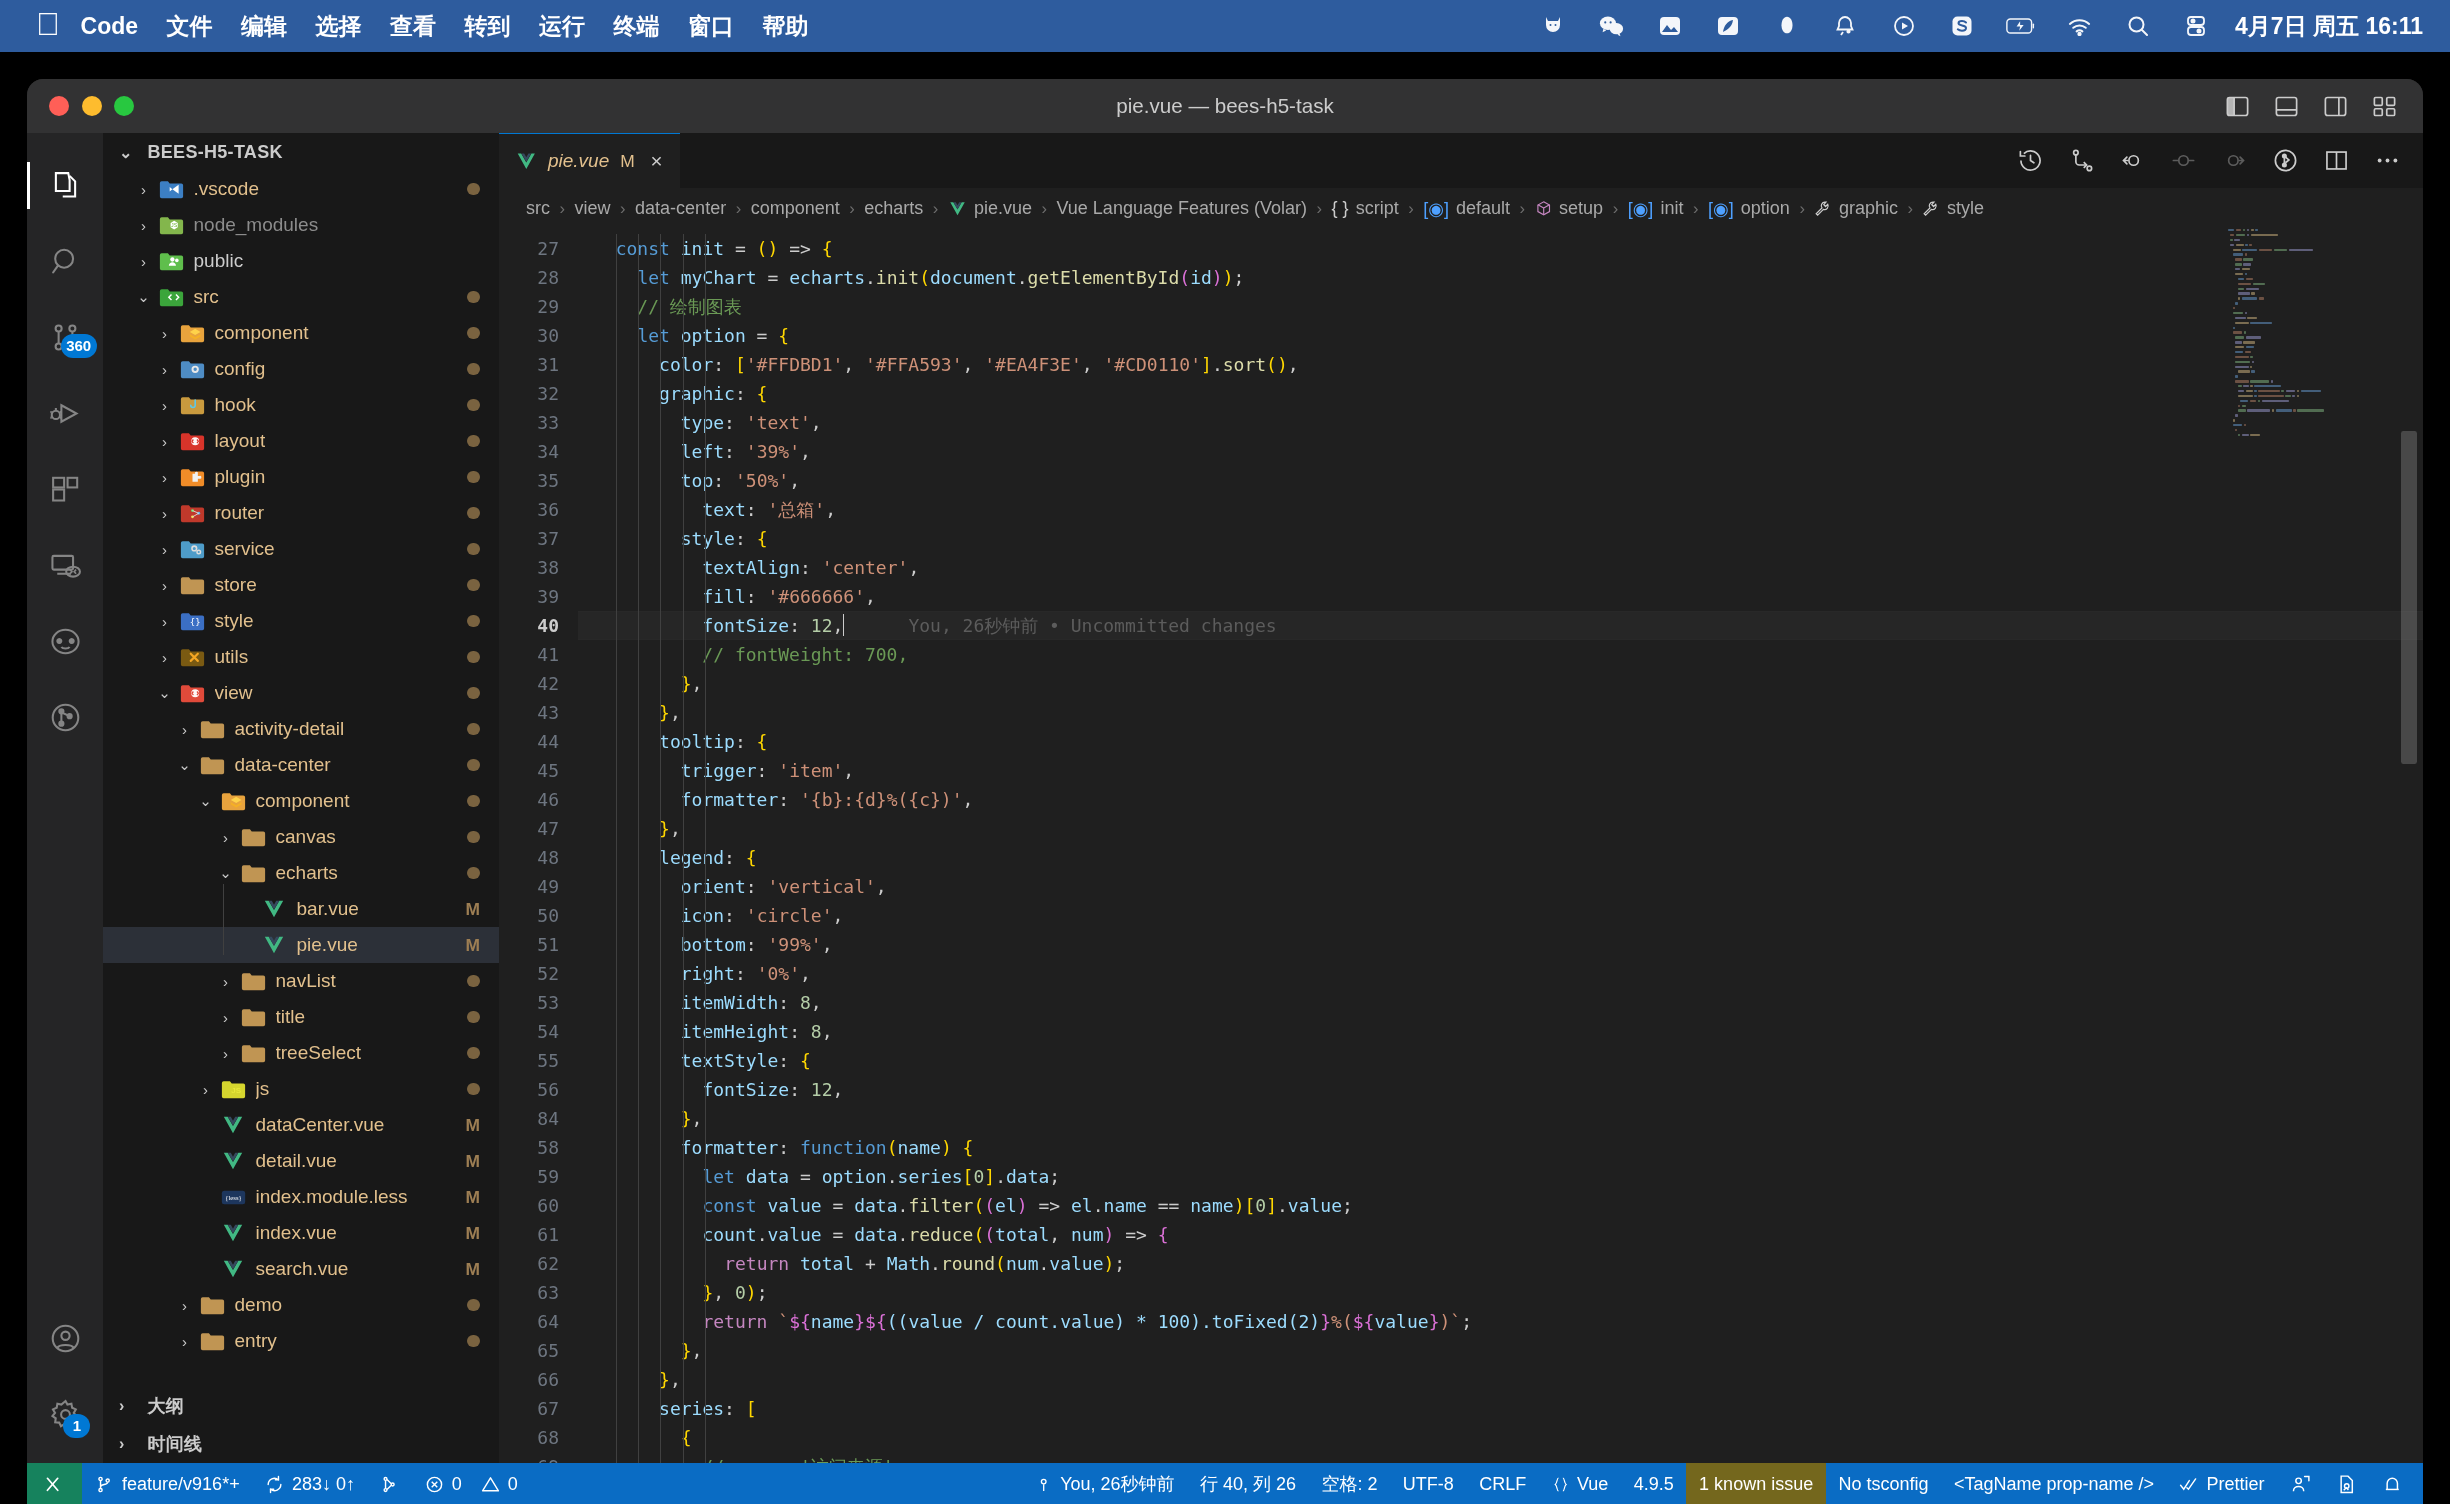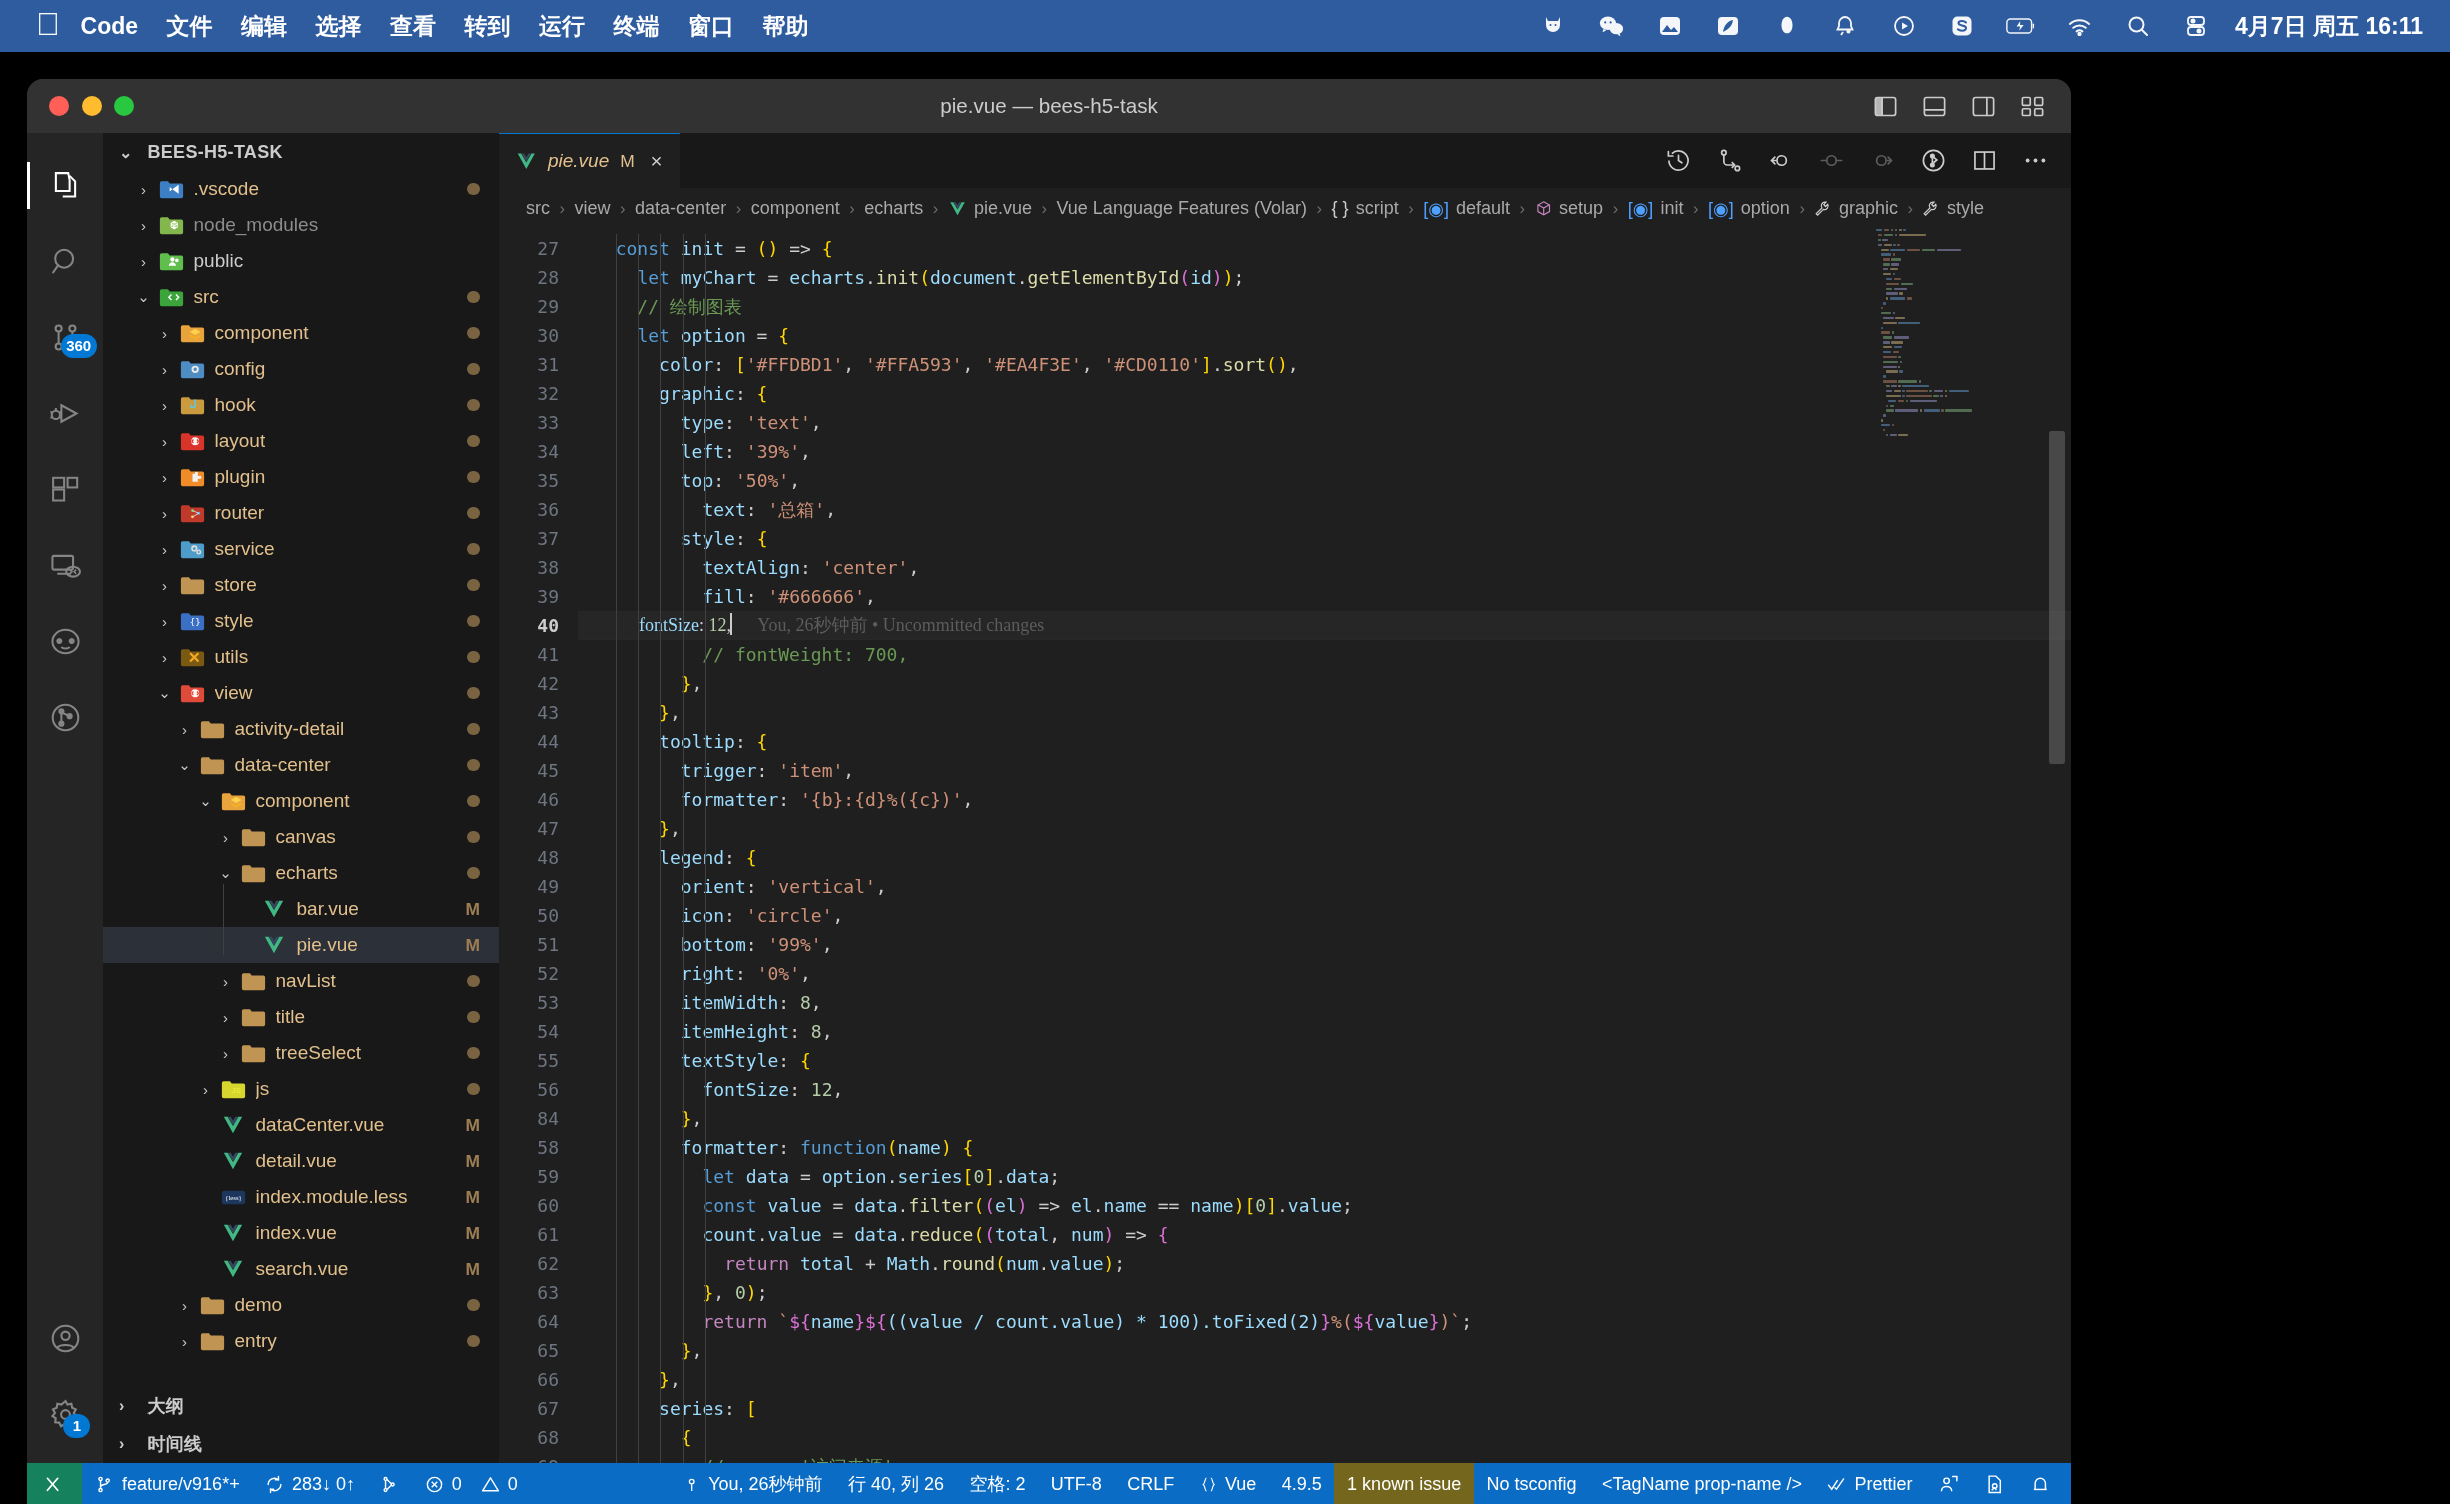--- a/index.html
+++ b/index.html
@@ -30,21 +30,21 @@
   #menubar .tray { display: flex; align-items: center; gap: 28.5px; }
   #menubar .tray .ticon {
     width: 30px; height: 30px; display: flex; align-items: center;
     justify-content: center; opacity: .95;
   }
   #menubar .clock { font-size: 23px; font-weight: 700; margin-left: 24px; white-space: nowrap; }
 
   
   #window {
     position: absolute; left: 27px; top: 79px;
-    width: 2044px; height: 1425px;
+    width: 2396px; height: 1425px;
     background: #1f1f1f;
     border-radius: 16px 16px 0 0;
     overflow: hidden;
   }
 
   
   #titlebar {
     height: 54px; background: #323233; position: relative;
     display: flex; align-items: center;
   }
@@ -171,21 +171,21 @@
     color: #6e7681; padding-top: 4.8px;
   }
   #gutter .ln { height: 29px; line-height: 29px; }
   #gutter .ln.cur { color: #cccccc; font-weight: 700; }
   #codelines {
     flex: 1; position: relative;
     font-family: "DejaVu Sans Mono", monospace; font-size: 18px;
     padding-top: 4.8px; overflow: hidden;
   }
   .cl { height: 29px; line-height: 29px; white-space: pre; padding-left: 16px; }
-  .cl.cur { background: rgba(255,255,255,0.035); box-shadow: inset 0 0.8px 0 #2a2a2a, inset 0 -0.8px 0 #2a2a2a; font-family: Liberation Serif, serif; }
+  .cl.cur { background: rgba(255,255,255,0.035); box-shadow: inset 0 0.8px 0 #2a2a2a, inset 0 -0.8px 0 #2a2a2a; }
   .ghost { color: #5c5c5c; font-style: normal; }
   .caret {
     display: inline-block; width: 1.6px; height: 22px; background: #cccccc;
     vertical-align: -4px; margin: 0 -0.8px;
   }
   
   .k  { color: #569cd6; }   
   .k2 { color: #c586c0; }   
   .f  { color: #dcdcaa; }   
   .v  { color: #9cdcfe; }   

